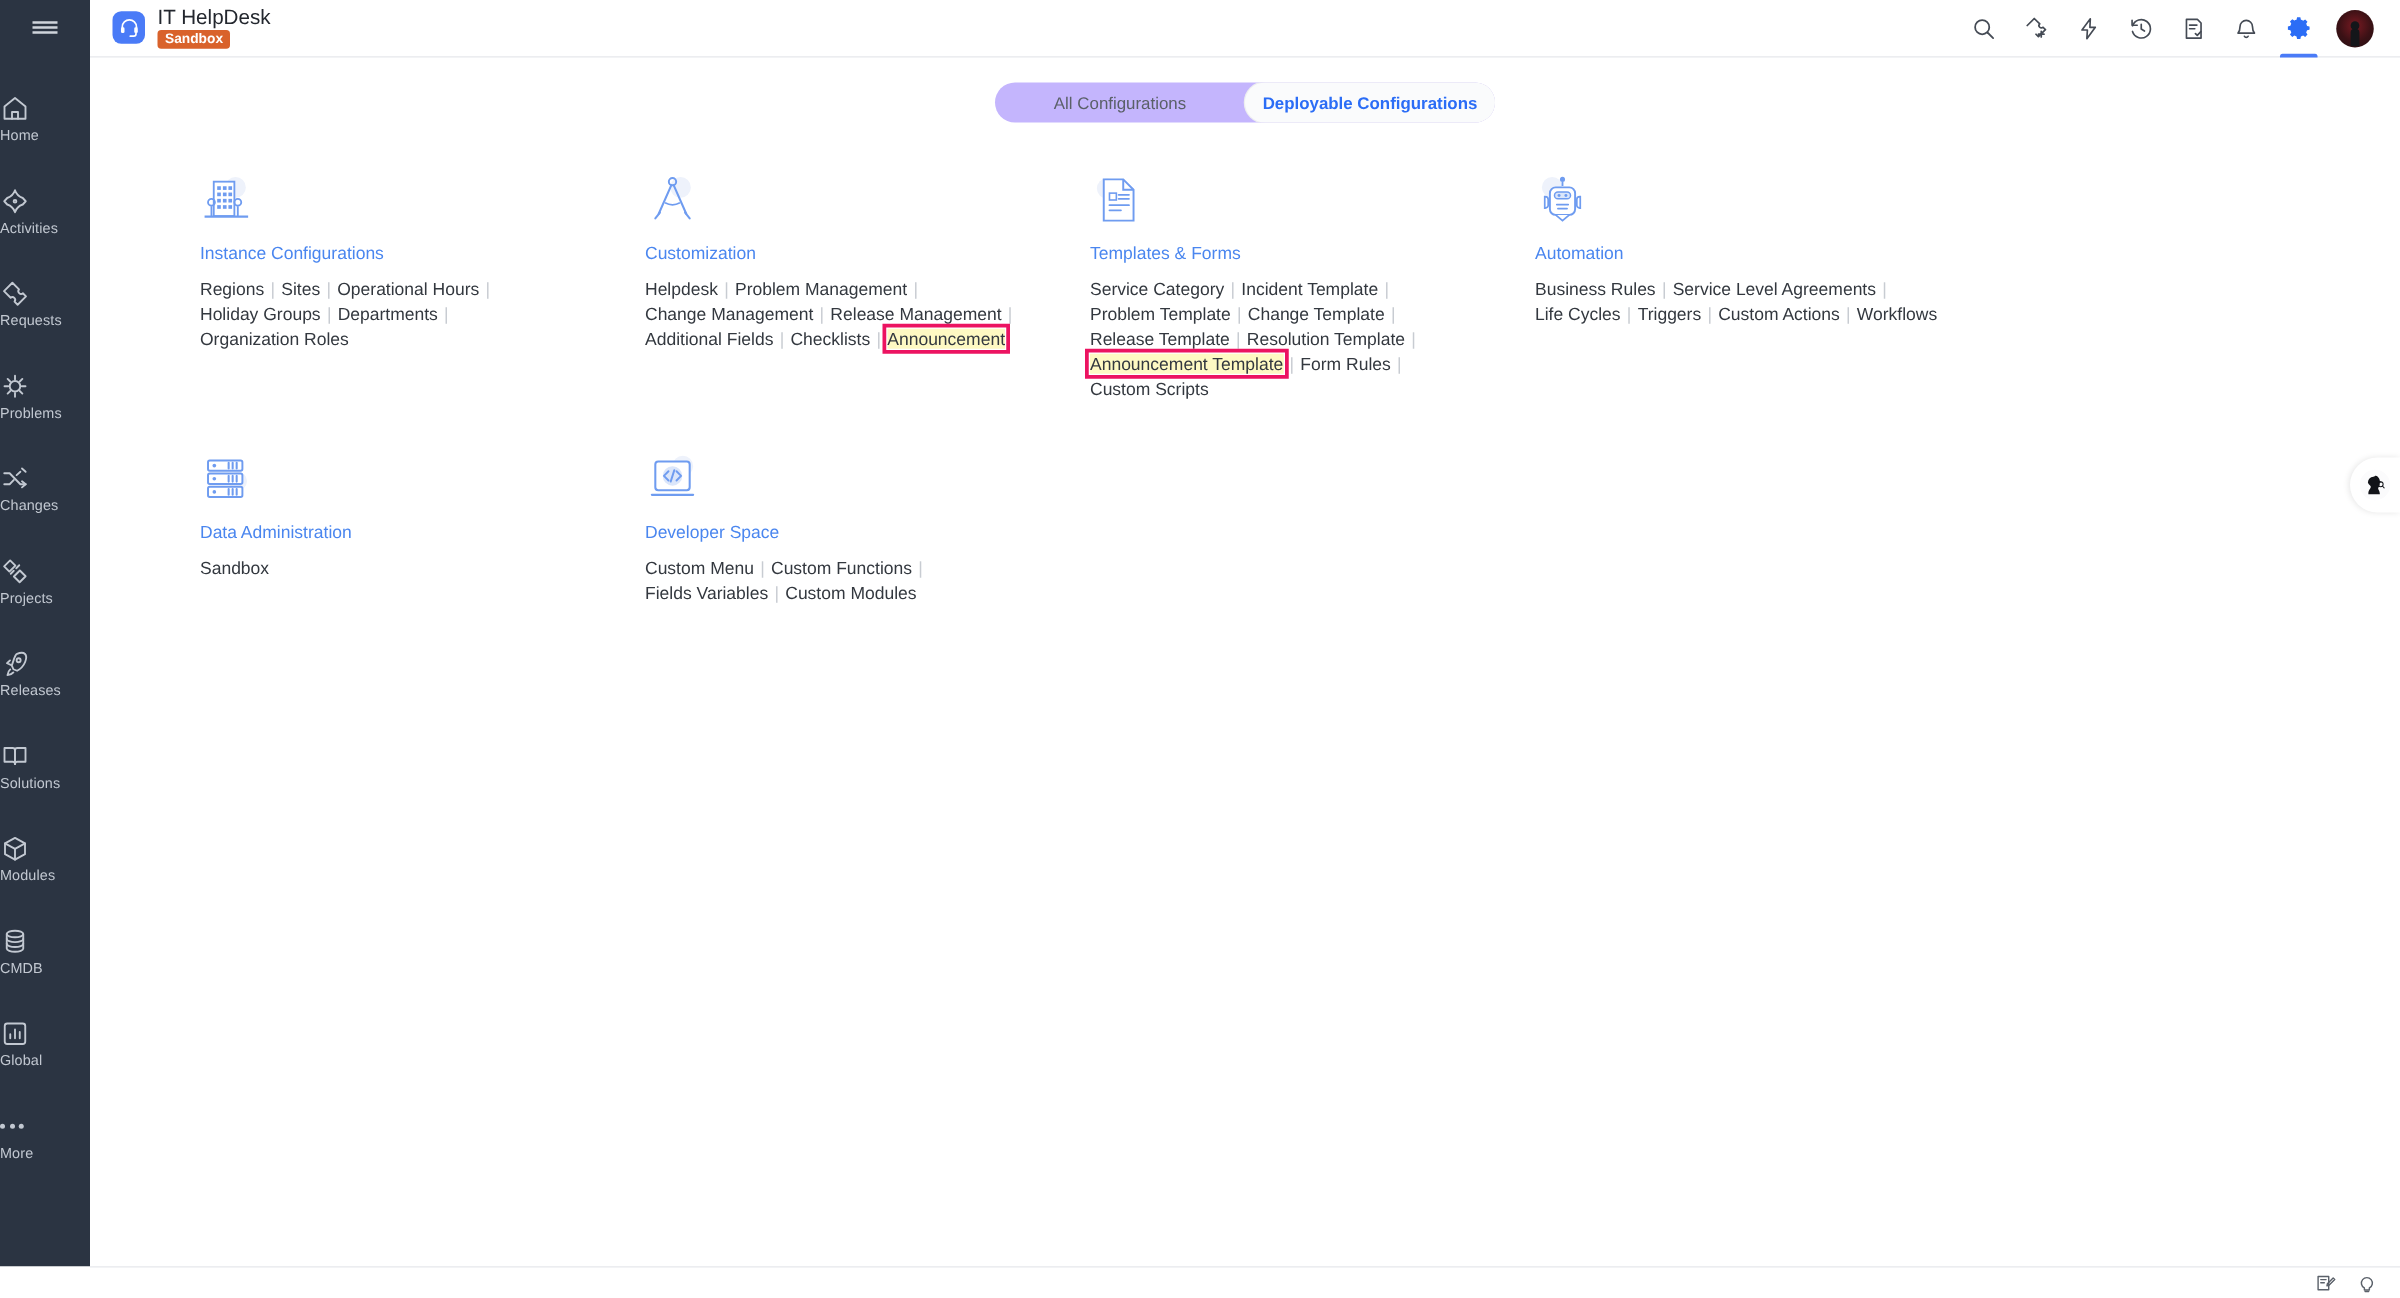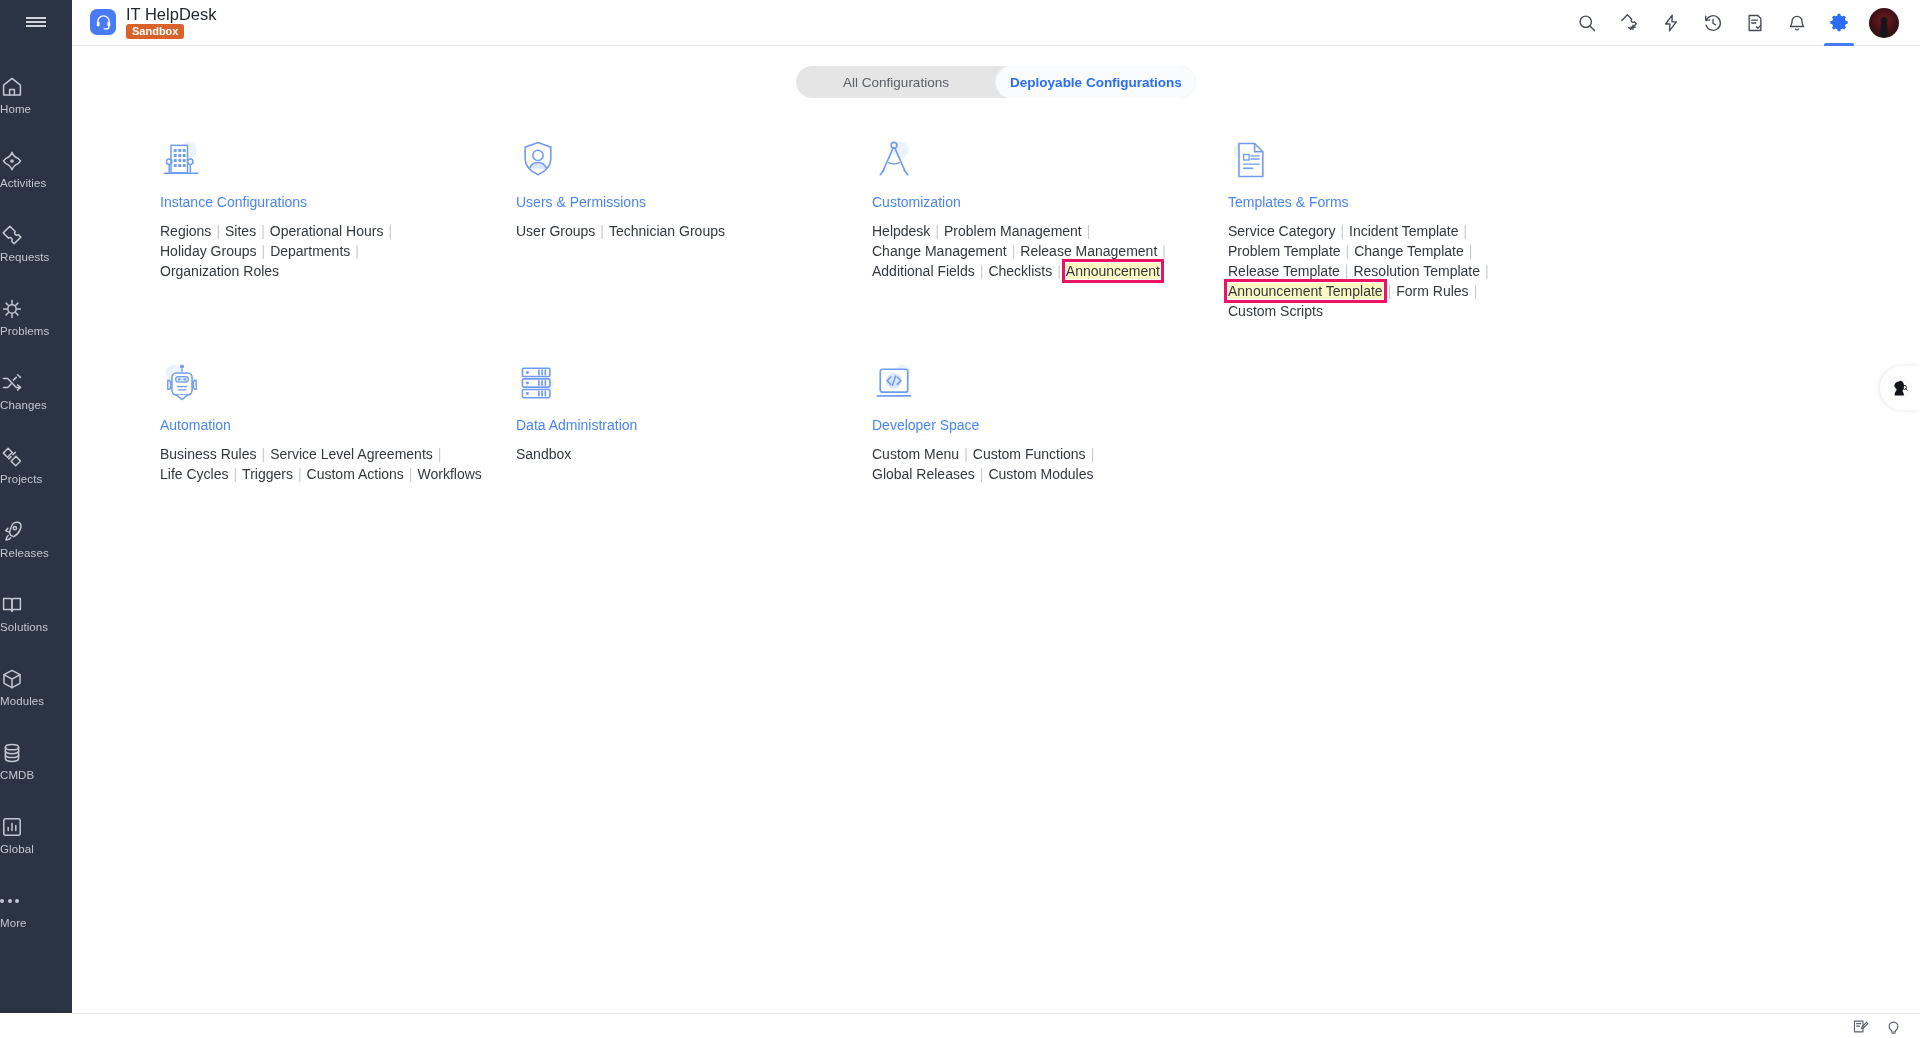--- a/index.html
+++ b/index.html
@@ -93,21 +93,21 @@
     width: 9px; height: 9px; border-radius: 50%;
     background: #c8ccd2; border: 1.5px solid #fff;
   }
 
   
   .content { flex: 1 1 auto; position: relative; overflow: hidden; padding-top: 20px; }
 
   .seg-wrap { display: flex; justify-content: center; }
   .segmented {
     display: flex; align-items: center;
-    background: #e5e5e5; border-radius: 20px;
+    background: #c4b5fd; border-radius: 20px;
     height: 32px; width: 400px; padding: 0;
     overflow: hidden;
   }
   .seg-btn {
     flex: 1 1 50%; height: 32px; border: none; background: transparent;
     font-family: "Liberation Sans", sans-serif;
     font-size: 13.5px; color: #5a6068; cursor: pointer;
     display: flex; align-items: center; justify-content: center;
   }
   .seg-btn.active {
@@ -414,30 +414,20 @@
                   <rect x="20" y="28.5" width="3.2" height="3.2"></rect>
                   <rect x="24.8" y="28.5" width="3.2" height="3.2"></rect>
                 </g>
                 <path d="M7 26a3 3 0 1 1 6 0 3 3 0 0 1-6 0zM10 29v9M30 26a3 3 0 1 1 6 0 3 3 0 0 1-6 0zM33 29v9" stroke="#6f9cf0" stroke-width="1.6" fill="none"></path>
                 <path d="M4 38.5h38" stroke="#6f9cf0" stroke-width="1.8"></path>
               </svg>
             </div><div class="card-title">Instance Configurations</div><div class="links">
               <span class="lineblock"><span class="link">Regions</span><span class="sep">|</span><span class="link">Sites</span><span class="sep">|</span><span class="link">Operational Hours</span><span class="sep">|</span></span>
               <span class="lineblock"><span class="link">Holiday Groups</span><span class="sep">|</span><span class="link">Departments</span><span class="sep">|</span></span>
               <span class="lineblock"><span class="link">Organization Roles</span></span>
-            </div></div>
-          <div class="card"><div class="card-icon">
-              <svg width="44" height="44" viewBox="0 0 48 48">
-                <circle cx="17" cy="16" r="9" fill="#eef2fb"></circle>
-                <path d="M24 5 38 10v13c0 8-6 13.5-14 17-8-3.5-14-9-14-17V10z" fill="#fff" stroke="#6f9cf0" stroke-width="1.7"></path>
-                <circle cx="24" cy="19" r="5.6" fill="none" stroke="#6f9cf0" stroke-width="1.7"></circle>
-                <path d="M14.6 33.5c1.6-4.4 5.2-6.8 9.4-6.8s7.8 2.4 9.4 6.8" fill="#dbe6fa" stroke="#6f9cf0" stroke-width="1.7"></path>
-              </svg>
-            </div><div class="card-title">Users &amp; Permissions</div><div class="links">
-              <span class="lineblock"><span class="link">User Groups</span><span class="sep">|</span><span class="link">Technician Groups</span></span>
             </div></div>
           <div class="card"><div class="card-icon">
               <svg width="44" height="44" viewBox="0 0 48 48">
                 <circle cx="31" cy="13" r="9" fill="#eef2fb"></circle>
                 <circle cx="24" cy="8" r="3.2" fill="none" stroke="#6f9cf0" stroke-width="1.7"></circle>
                 <path d="M23 11 12 36M25 11l11 25" stroke="#6f9cf0" stroke-width="1.8" fill="none" stroke-linecap="round"></path>
                 <path d="M9 40l4-5M39 40l-4-5" stroke="#6f9cf0" stroke-width="1.8" fill="none" stroke-linecap="round"></path>
                 <path d="M17.5 26.5c4 2.2 9 2.2 13 0" stroke="#6f9cf0" stroke-width="1.5" fill="none"></path>
               </svg>
             </div><div class="card-title">Customization</div><div class="links">
@@ -500,21 +490,21 @@
           <div class="card"><div class="card-icon">
               <svg width="44" height="44" viewBox="0 0 48 48">
                 <circle cx="33" cy="13" r="9" fill="#eef2fb"></circle>
                 <rect x="9" y="9" width="30" height="25" rx="2.5" fill="#fff" stroke="#6f9cf0" stroke-width="1.8"></rect>
                 <circle cx="24" cy="21.5" r="8.5" fill="#dbe6fa"></circle>
                 <path d="M20.5 17.5 16.5 21.5l4 4M27.5 17.5l4 4-4 4M25.6 16.5l-3.2 10" stroke="#6f9cf0" stroke-width="1.7" fill="none" stroke-linecap="round" stroke-linejoin="round"></path>
                 <path d="M6 38h36" stroke="#6f9cf0" stroke-width="1.9" stroke-linecap="round"></path>
               </svg>
             </div><div class="card-title">Developer Space</div><div class="links">
               <span class="lineblock"><span class="link">Custom Menu</span><span class="sep">|</span><span class="link">Custom Functions</span><span class="sep">|</span></span>
-              <span class="lineblock"><span class="link">Global Releases</span><span class="sep">|</span><span class="link">Custom Modules</span></span>
+              <span class="lineblock"><span class="link">Fields Variables</span><span class="sep">|</span><span class="link">Custom Modules</span></span>
             </div></div>
         </div>
 
       <div class="assistant">
         <svg width="26" height="26" viewBox="0 0 32 32">
           <circle cx="16" cy="16" r="15" fill="#fbfbfc"></circle>
           <path d="M9 13.5c.2-3.2 2.2-5.2 5.4-5.6 1-.2 1.6-.9 2.5-.9 1 0 1.6.8 2.4 1.6.9.9 1.4 2.2 1.5 3.6l2.4 1.1-2.5.5c.2 1.6-.3 3.3-1.3 4.7-.5.7-.3 1.4.1 2.1.9 1.4 1.3 2.9 1.3 4.6H9.5c-.3-2.2.4-4 1.6-5.6 1-1.3 1-2.2-.2-3.3-1-.9-1.6-1.8-1.9-2.8z" fill="#111318"></path>
           <circle cx="21.6" cy="15.3" r="2.4" fill="none" stroke="#111318" stroke-width="1"></circle>
           <path d="M23.3 17 25 18.8" stroke="#111318" stroke-width="1" stroke-linecap="round"></path>
         </svg>

